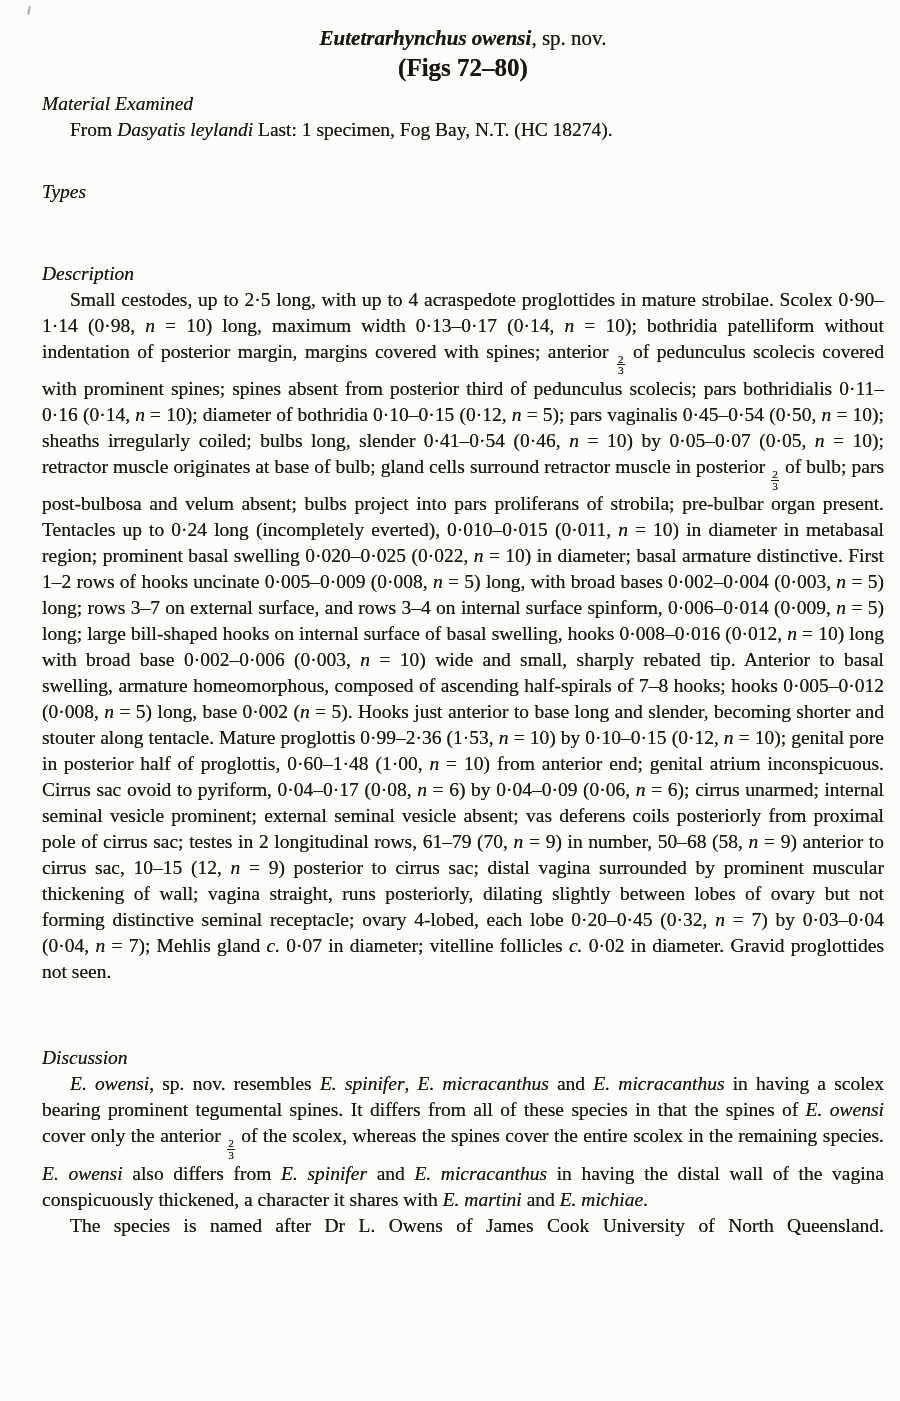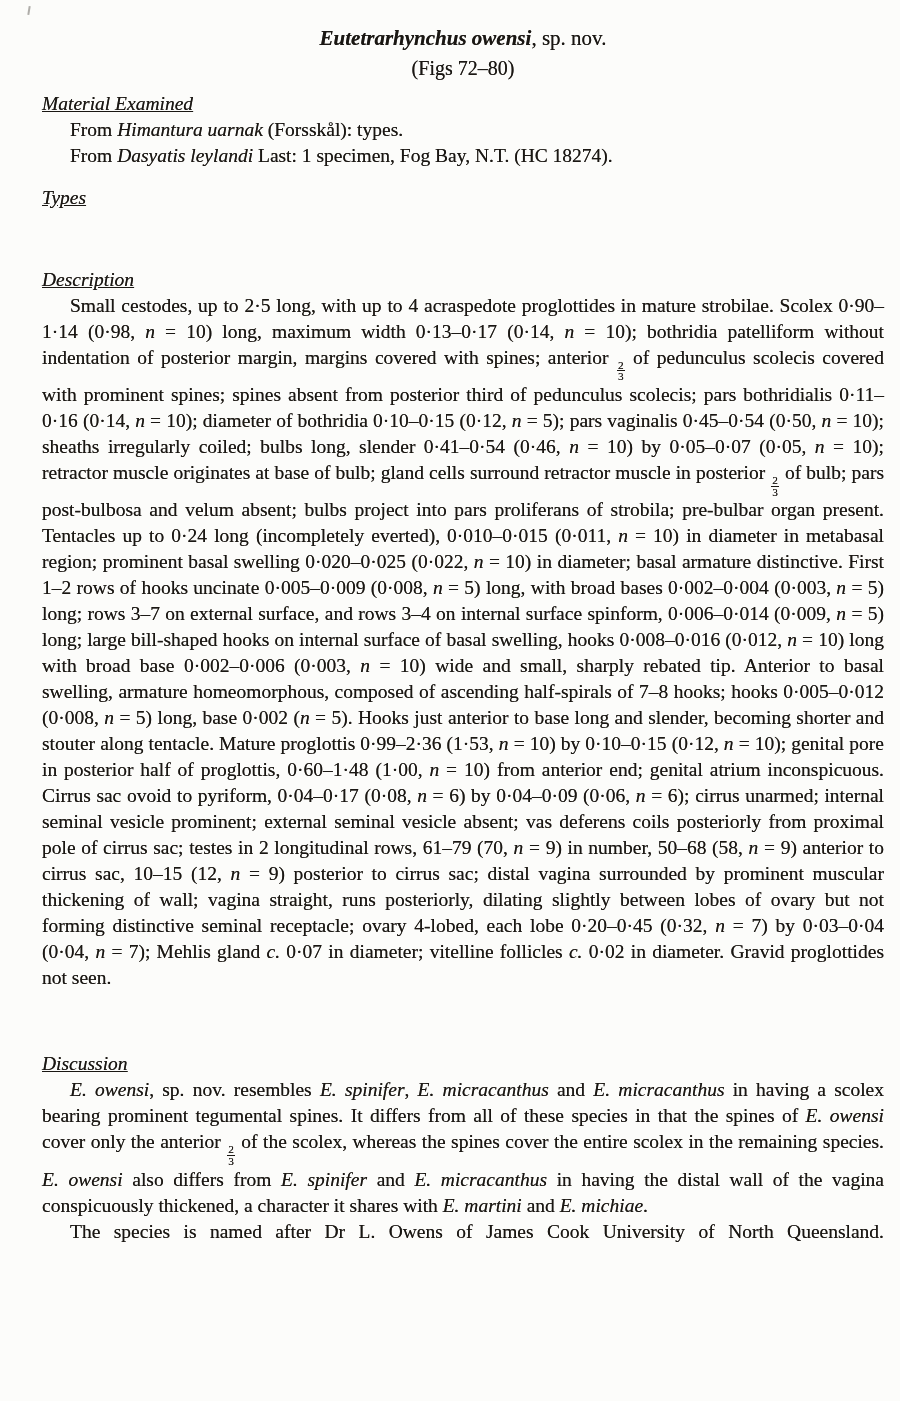--- a/index.html
+++ b/index.html
@@ -18,29 +18,29 @@
     text-shadow: 0 0 0.3px rgba(25, 20, 15, 0.75);
   }
   .doc-title {
     text-align: center;
     font-size: 21px;
     margin-top: 7px;
   }
   .doc-title i { font-weight: 700; }
   .figs-line {
     text-align: center;
-    font-size: 20px;
+    font-size: 25px;
     margin-top: 4px;
+    font-weight: bold;
   }
   .section-heading {
     font-style: italic;
-    text-decoration: underline;
   }
   .heading-material    { margin-top: 10px; }
-  .heading-types       { margin-top: 16px; }
+  .heading-types       { margin-top: 36px; }
   .heading-description { margin-top: 56px; }
   .heading-discussion  { margin-top: 60px; }
   .record { padding-left: 28px; }
   .para {
     text-align: justify;
     text-indent: 28px;
   }
   .para-flush-last { text-align-last: justify; }
   .frac {
     display: inline-flex;
@@ -68,21 +68,20 @@
 <body>
 
 <div class="page">
   <div class="scan-artifact"></div>
 
   <div class="doc-title"><i>Eutetrarhynchus owensi</i>, sp. nov.</div>
 
   <div class="figs-line">(Figs 72–80)</div>
 
   <div class="section-heading heading-material">Material Examined</div>
-  <div class="record">From <i>Himantura uarnak</i> (Forsskål): types.</div>
   <div class="record">From <i>Dasyatis leylandi</i> Last: 1 specimen, Fog Bay, N.T. (HC 18274).</div>
 
   <div class="section-heading heading-types">Types</div>
 
   <div class="section-heading heading-description">Description</div>
   <div class="para">Small cestodes, up to 2·5 long, with up to 4 acraspedote proglottides in mature strobilae. Scolex 0·90–1·14 (0·98, <i>n</i> = 10) long, maximum width 0·13–0·17 (0·14, <i>n</i> = 10); bothridia patelliform without indentation of posterior margin, margins covered with spines; anterior <span class="frac">
         <span>2</span>
         <span class="den">3</span>
       </span> of pedunculus scolecis covered with prominent spines; spines absent from posterior third of pedunculus scolecis; pars bothridialis 0·11–0·16 (0·14, <i>n</i> = 10); diameter of bothridia 0·10–0·15 (0·12, <i>n</i> = 5); pars vaginalis 0·45–0·54 (0·50, <i>n</i> = 10); sheaths irregularly coiled; bulbs long, slender 0·41–0·54 (0·46, <i>n</i> = 10) by 0·05–0·07 (0·05, <i>n</i> = 10); retractor muscle originates at base of bulb; gland cells surround retractor muscle in posterior <span class="frac">
         <span>2</span>

